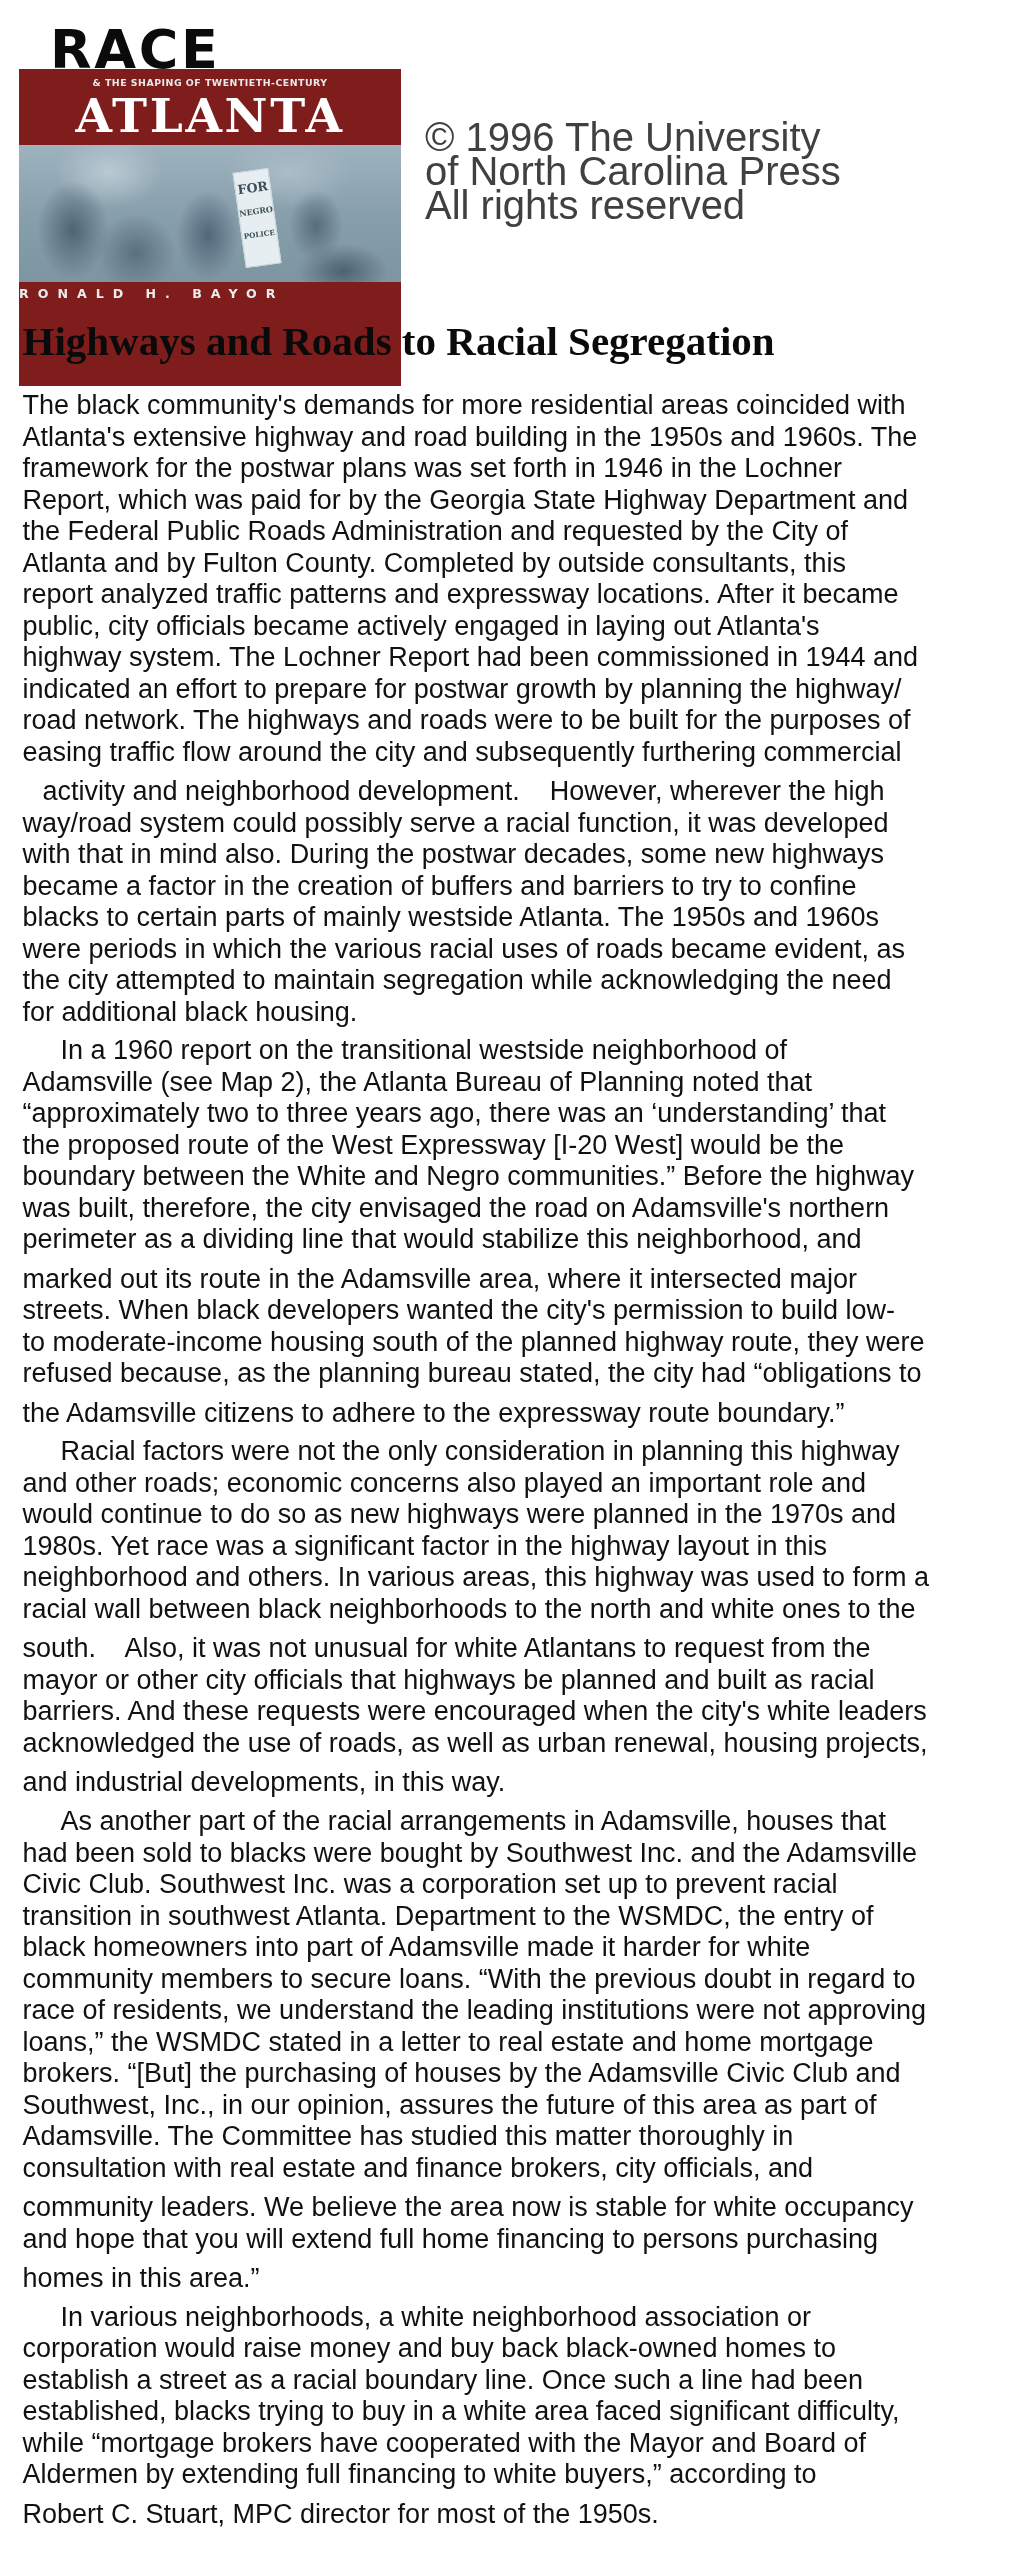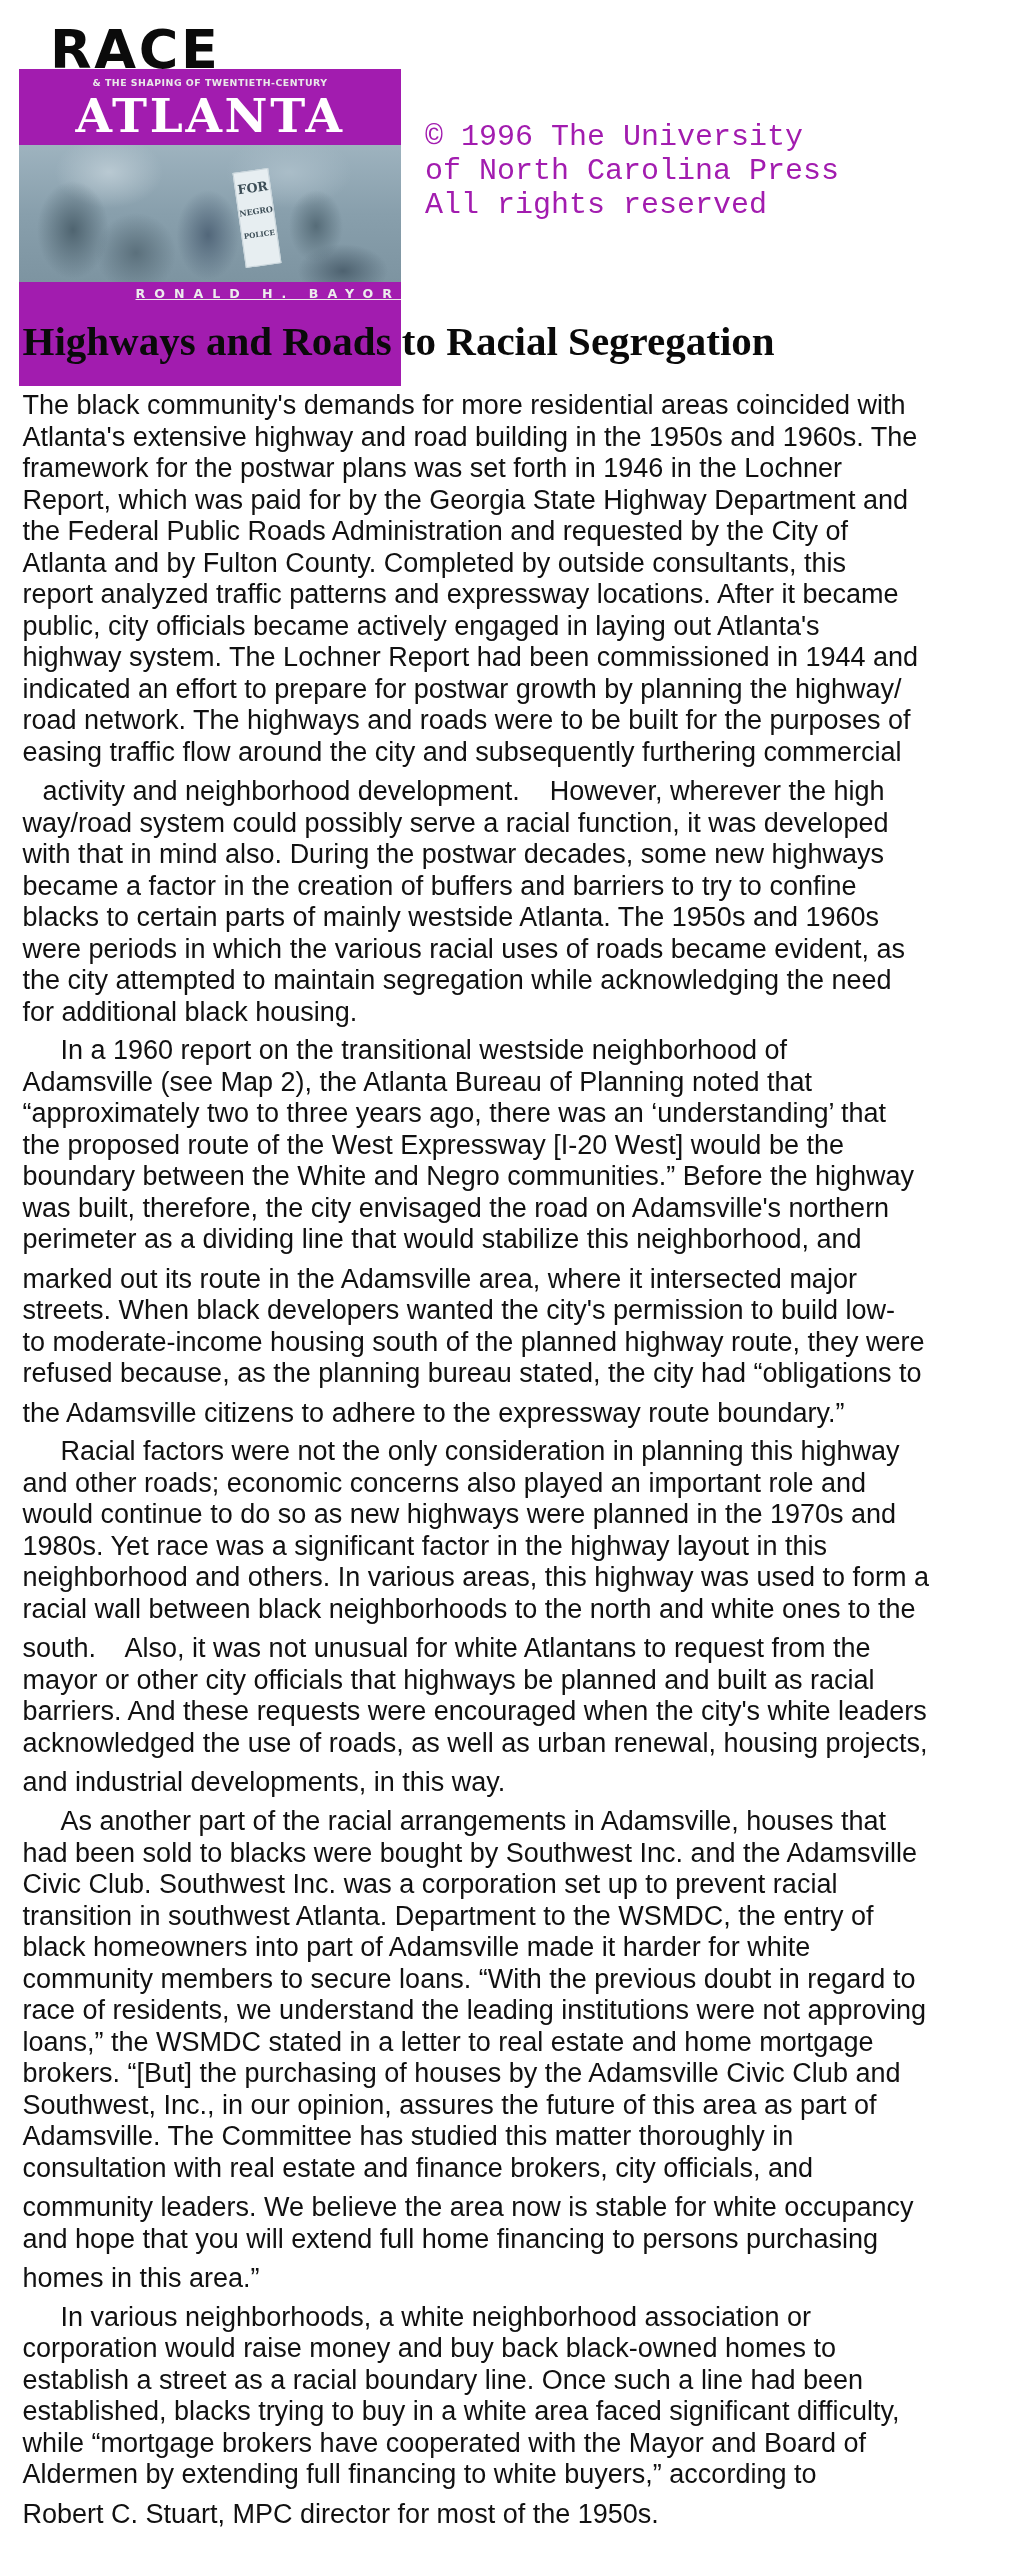--- a/index.html
+++ b/index.html
@@ -5,21 +5,21 @@
   html, body { margin: 0; padding: 0; background: #ffffff; }
   body { width: 1018px; height: 2576px; position: relative; overflow: hidden; color: #111111; }
   .cover-wrap { position: absolute; left: 0; top: 0; width: 414px; height: 320px; }
   .race-title {
     position: absolute; left: 34px; top: 3.6px; margin: 16px;
     font-family: "DejaVu Sans", sans-serif; font-weight: bold; font-size: 54px;
     letter-spacing: 2.7px; line-height: 59px; color: #0b0b0b;
   }
   .cover {
     position: absolute; left: 19px; top: 69px; width: 382px; height: 317px;
-    background: #a21caf;
+    background: #7f1d1d;
   }
   .cover-sub {
     position: absolute; left: 0; width: 100%; top: 8px; text-align: center;
     font-family: "DejaVu Sans", sans-serif; font-weight: bold; font-size: 9.4px;
     letter-spacing: 0.5px; color: #e9e9e9; white-space: nowrap;
   }
   .cover-atlanta {
     position: absolute; left: 0; width: 100%; top: 20px; text-align: center;
     font-family: "DejaVu Serif", serif; font-weight: bold; font-size: 47px; line-height: 54px;
     letter-spacing: 2.7px; color: #ffffff; white-space: nowrap;
@@ -41,27 +41,27 @@
     background: #e7eef1; transform: rotate(-8deg); border: 0.9px solid #c9d5db;
   }
   .cover-sign span {
     display: block; text-align: center;
     font-family: "DejaVu Serif", serif; font-weight: bold; color: #3d4e57; line-height: 23.4px;
   }
   .cover-sign .s1 { font-size: 12.6px; margin-top: 5.4px; }
   .cover-sign .s2 { font-size: 8px; }
   .cover-sign .s3 { font-size: 7.2px; }
   .cover-author {
-    position: absolute; left: 0; width: 100%; top: 217px; text-align: right;
+    position: absolute; left: 0; width: 100%; top: 217px; text-align: left;
     font-family: "DejaVu Sans", sans-serif; font-weight: bold; font-size: 12.6px;
-    letter-spacing: 9px; color: #ececec; white-space: nowrap; text-decoration: underline;
+    letter-spacing: 9px; color: #ececec; white-space: nowrap;
   }
   .copyright {
     position: absolute; left: 425px; top: 120px;
-    font-family: Liberation Mono, monospace; font-size: 30px; line-height: 34px; color: #a21caf;
+    font-family: Liberation Sans, sans-serif; font-size: 40px; line-height: 34px; color: #404040;
   }
   .copyright div { white-space: nowrap; }
   .chapter-title {
     position: absolute; left: 22.5px; top: 321px; margin: 0;
     font-family: "Liberation Serif", serif; font-weight: bold; font-size: 41px; line-height: 40px;
     color: #0a0a0a; white-space: nowrap;
   }
   .body-text {
     position: absolute; left: 22.5px; top: 390px; width: 980px;
     font-family: Liberation Sans, sans-serif; font-size: 27px; line-height: 31.5px; color: #111111;

